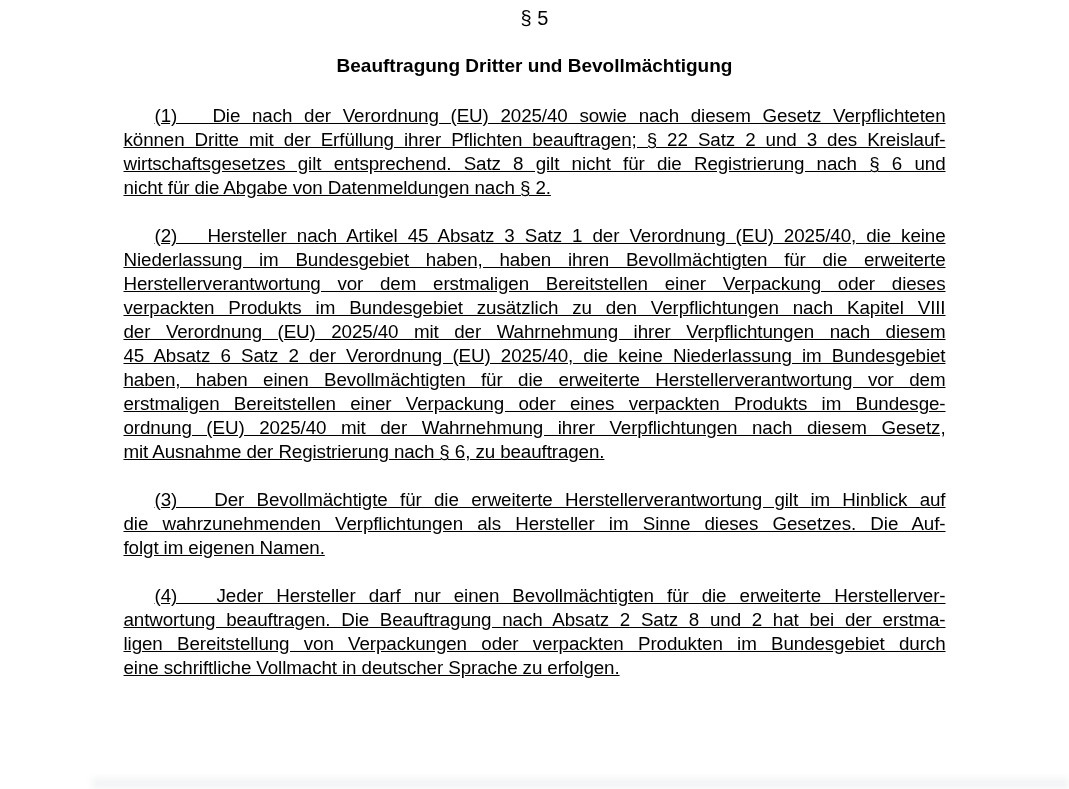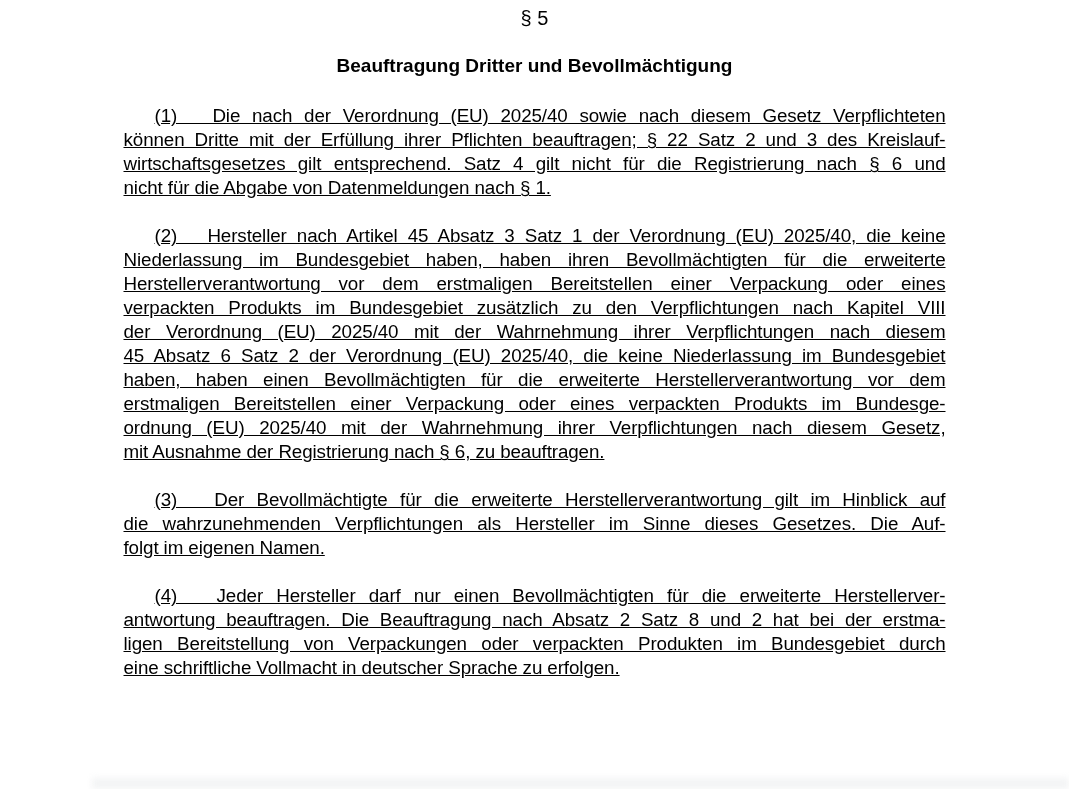--- a/index.html
+++ b/index.html
@@ -68,27 +68,27 @@
 </head>
 <body>
 
 <div class="page">
   <div class="sec-num">§ 5</div>
   <div class="sec-title">Beauftragung Dritter und Bevollmächtigung</div>
   <div class="doc-body">
       <div class="para">
         <div class="line">(1)&nbsp;&nbsp; Die nach der Verordnung (EU) 2025/40 sowie nach diesem Gesetz Verpflichteten</div>
         <div class="line">können Dritte mit der Erfüllung ihrer Pflichten beauftragen; § 22 Satz 2 und 3 des Kreislauf-</div>
-        <div class="line">wirtschaftsgesetzes gilt entsprechend. Satz 4 gilt nicht für die Registrierung nach § 6 und</div>
-        <div class="line last">nicht für die Abgabe von Datenmeldungen nach § 1.</div>
+        <div class="line">wirtschaftsgesetzes gilt entsprechend. Satz 8 gilt nicht für die Registrierung nach § 6 und</div>
+        <div class="line last">nicht für die Abgabe von Datenmeldungen nach § 2.</div>
       </div>
       <div class="para">
         <div class="line">(2)&nbsp;&nbsp; Hersteller nach Artikel 45 Absatz 3 Satz 1 der Verordnung (EU) 2025/40, die keine</div>
         <div class="line">Niederlassung im Bundesgebiet haben, haben ihren Bevollmächtigten für die erweiterte</div>
-        <div class="line">Herstellerverantwortung vor dem erstmaligen Bereitstellen einer Verpackung oder eines</div>
+        <div class="line">Herstellerverantwortung vor dem erstmaligen Bereitstellen einer Verpackung oder dieses</div>
         <div class="line">verpackten Produkts im Bundesgebiet zusätzlich zu den Verpflichtungen nach Kapitel VIII</div>
         <div class="line">der Verordnung (EU) 2025/40 mit der Wahrnehmung ihrer Verpflichtungen nach diesem</div>
         <div class="line">45 Absatz 6 Satz 2 der Verordnung (EU) 2025/40, die keine Niederlassung im Bundesgebiet</div>
         <div class="line">haben, haben einen Bevollmächtigten für die erweiterte Herstellerverantwortung vor dem</div>
         <div class="line">erstmaligen Bereitstellen einer Verpackung oder eines verpackten Produkts im Bundesge-</div>
         <div class="line">ordnung (EU) 2025/40 mit der Wahrnehmung ihrer Verpflichtungen nach diesem Gesetz,</div>
         <div class="line last">mit Ausnahme der Registrierung nach § 6, zu beauftragen.</div>
       </div>
       <div class="para">
         <div class="line">(3)&nbsp;&nbsp; Der Bevollmächtigte für die erweiterte Herstellerverantwortung gilt im Hinblick auf</div>

